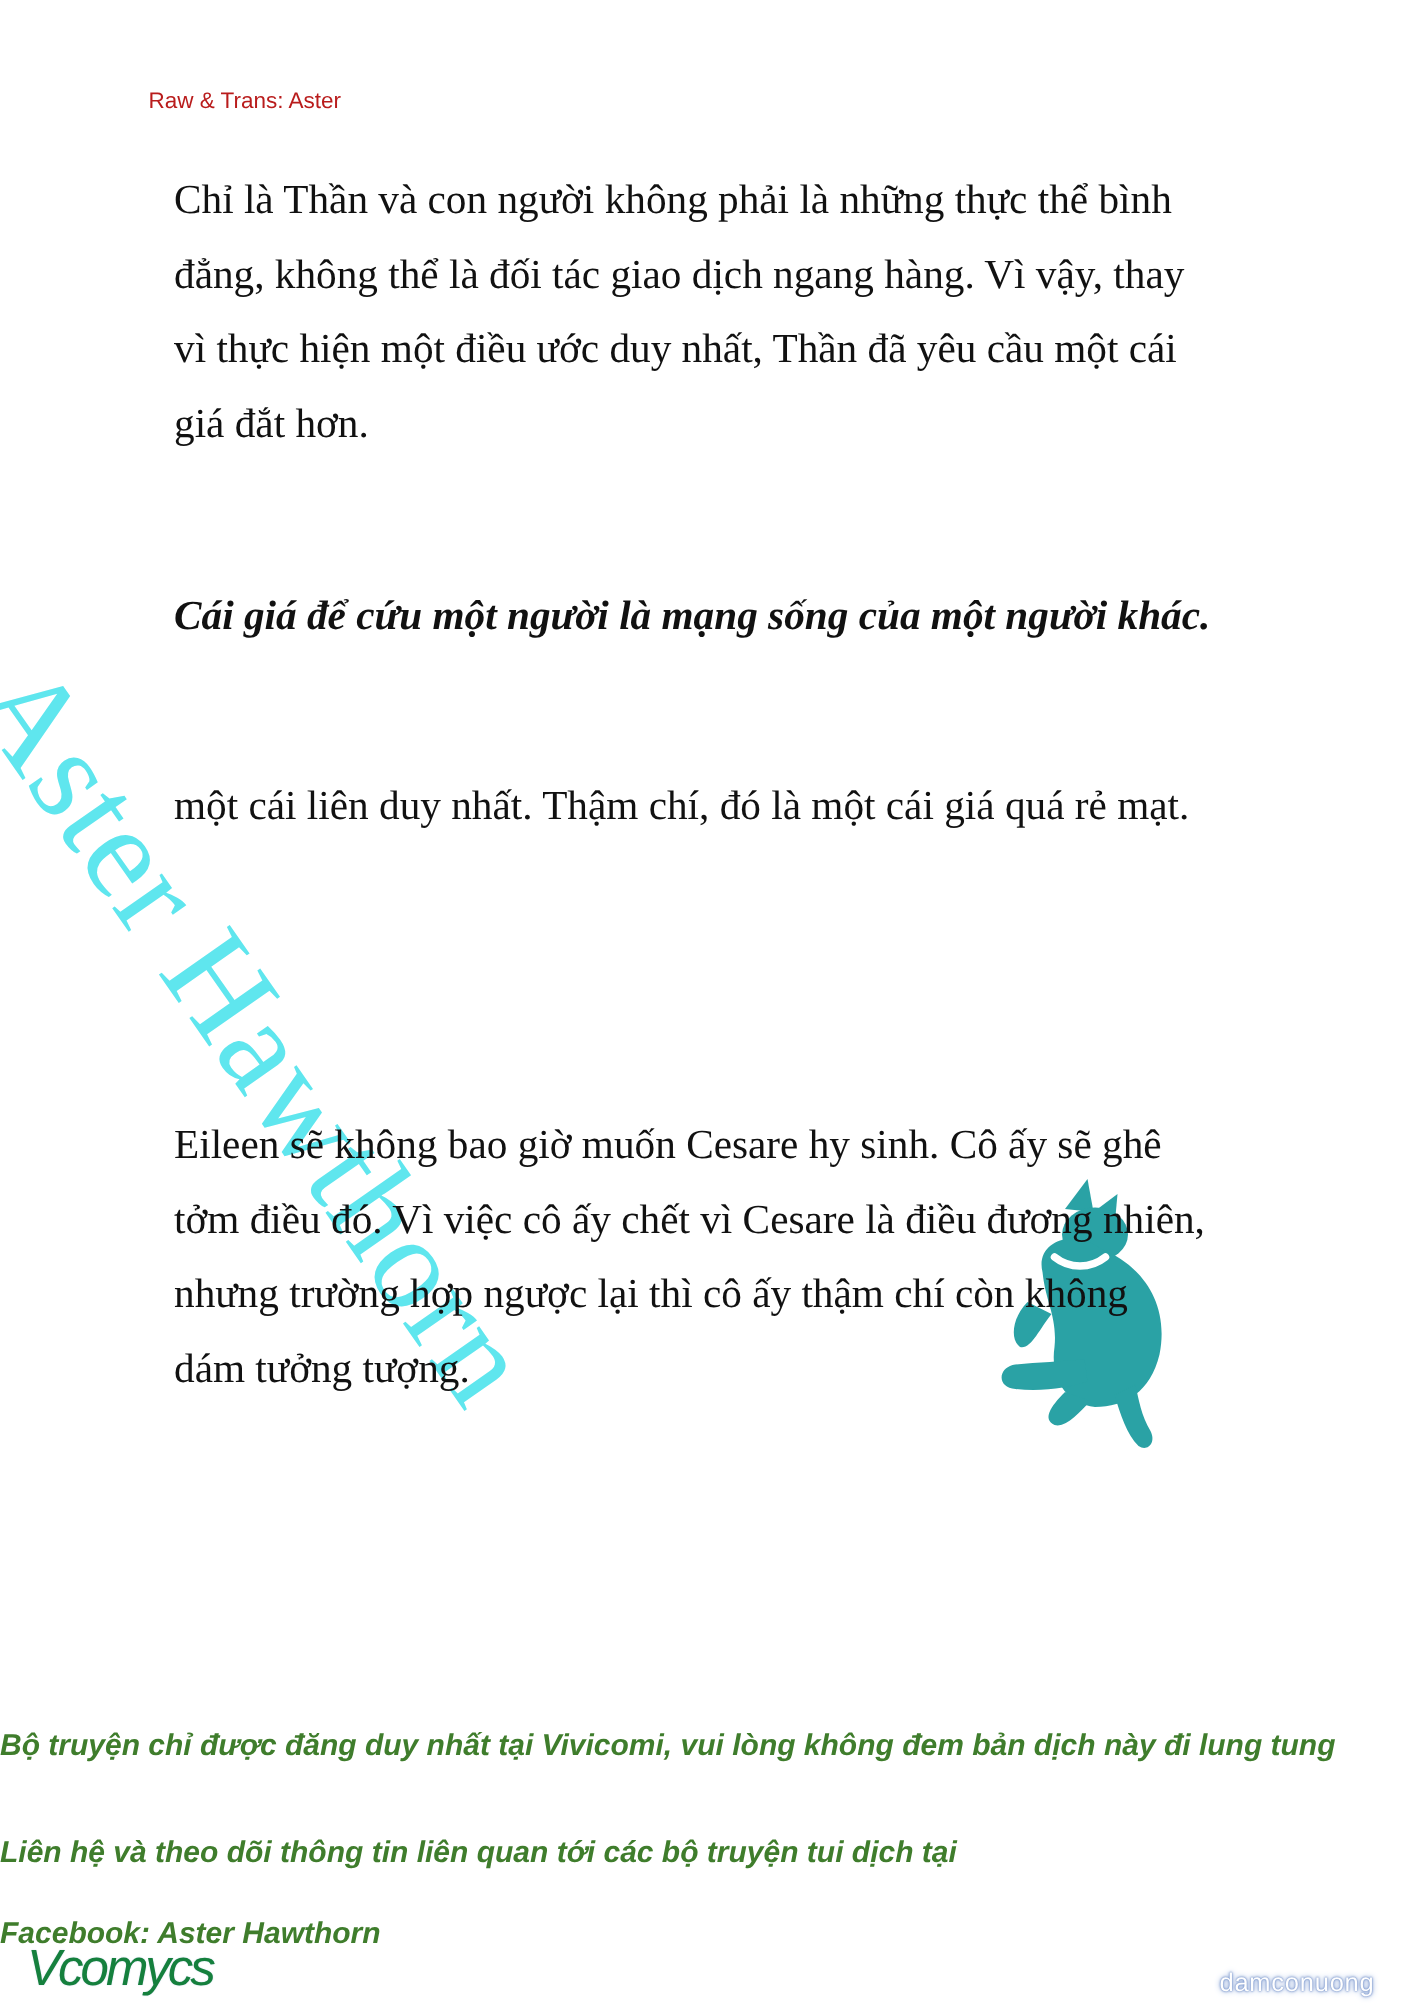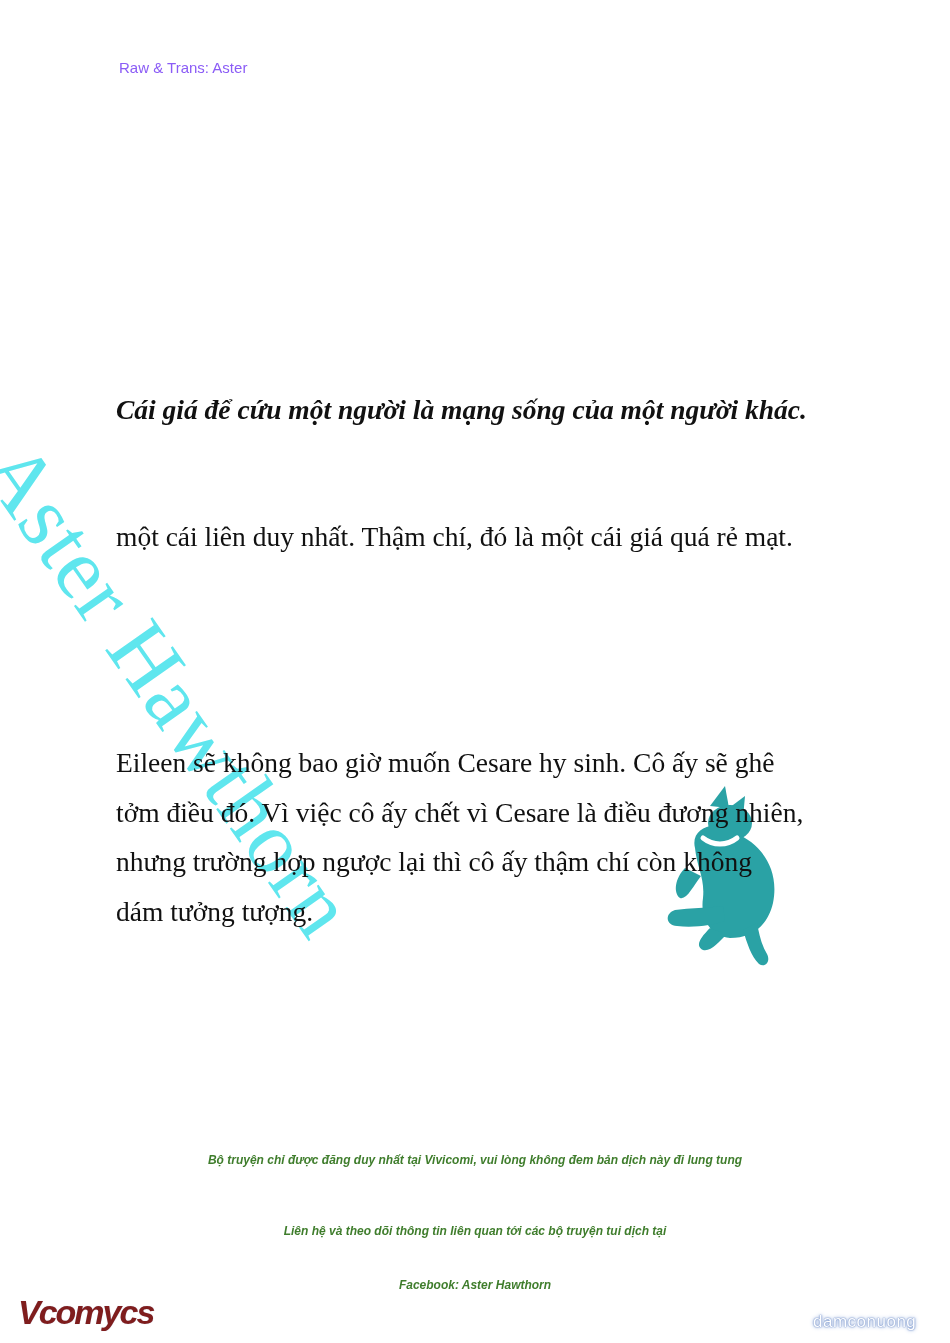--- a/index.html
+++ b/index.html
@@ -15,25 +15,25 @@
     }
     .page {
       position: absolute;
       left: 0; top: 0;
       width: 950px;
       height: 1343px;
       background: #ffffff;
     }
     .header-credit {
       position: absolute;
-      left: 119px;
+      left: 99px;
       top: 59px;
       font-family: "Liberation Sans", sans-serif;
       font-size: 15px;
-      color: #8b5cf6;
+      color: #b91c1c;
       letter-spacing: 0px;
     }
     .watermark {
       position: absolute;
       left: 95px;
       top: 540px;
       font-family: "Liberation Serif", serif;
       font-size: 88px;
       color: #5fe6ee;
       white-space: nowrap;
@@ -63,39 +63,39 @@
     }
     .para1 { top: 108px; }
     .para2 { top: 385px; font-style: italic; font-weight: bold; }
     .para3 { top: 512px; }
     .para4 { top: 738px; }
     .line { display: block; white-space: nowrap; }
     .footer-note {
       position: absolute;
       left: 0;
       width: 950px;
-      text-align: center;
+      text-align: left;
       font-family: "Liberation Sans", sans-serif;
       font-style: italic;
       font-weight: bold;
-      font-size: 12px;
+      font-size: 20px;
       color: #3f7d2c;
     }
     .fn1 { top: 1153px; }
     .fn2 { top: 1196px; margin-top: 28px; }
     .fn3 { top: 1240px; margin-top: 38px; }
     .logo-left {
       position: absolute;
       left: 18px;
       top: 1293px;
       font-family: "Liberation Sans", sans-serif;
       font-style: italic;
-      font-weight: bold;
+      font-weight: normal;
       font-size: 34px;
-      color: #7f1d1d;
+      color: #15803d;
       letter-spacing: -2px;
       text-shadow: 0 0 1px #c7d2e8;
     }
     .logo-right {
       position: absolute;
       left: 813px;
       top: 1312px;
       font-family: Liberation Sans, sans-serif;
       font-size: 17px;
       color: #ffffff;
@@ -126,20 +126,26 @@
       <path d="M20 132 C10 135, 10 147, 22 148 C40 150, 58 147, 70 143 L68 128 C52 130, 35 130, 20 132 Z"></path>
 
       <path d="M55 150 C45 160, 40 168, 48 172 C56 174, 64 164, 72 156 Z"></path>
 
       <path d="M88 152 C92 165, 96 178, 104 186 C110 190, 116 184, 112 176 C106 166, 104 155, 102 145 Z"></path>
     </g>
 
     <path d="M48 60 C58 68, 72 68, 82 60" stroke="#ffffff" stroke-width="5" fill="none" stroke-linecap="round"></path>
   </svg>
 
+  <div class="body-text para1">
+    <span class="line">Chỉ là Thần và con người không phải là những thực thể bình</span>
+    <span class="line">đẳng, không thể là đối tác giao dịch ngang hàng. Vì vậy, thay</span>
+    <span class="line">vì thực hiện một điều ước duy nhất, Thần đã yêu cầu một cái</span>
+    <span class="line">giá đắt hơn.</span>
+  </div>
 
   <div class="body-text para2">
     <span class="line">Cái giá để cứu một người là mạng sống của một người khác.</span>
   </div>
 
   <div class="body-text para3">
     <span class="line">một cái liên duy nhất. Thậm chí, đó là một cái giá quá rẻ mạt.</span>
   </div>
 
   <div class="body-text para4">

